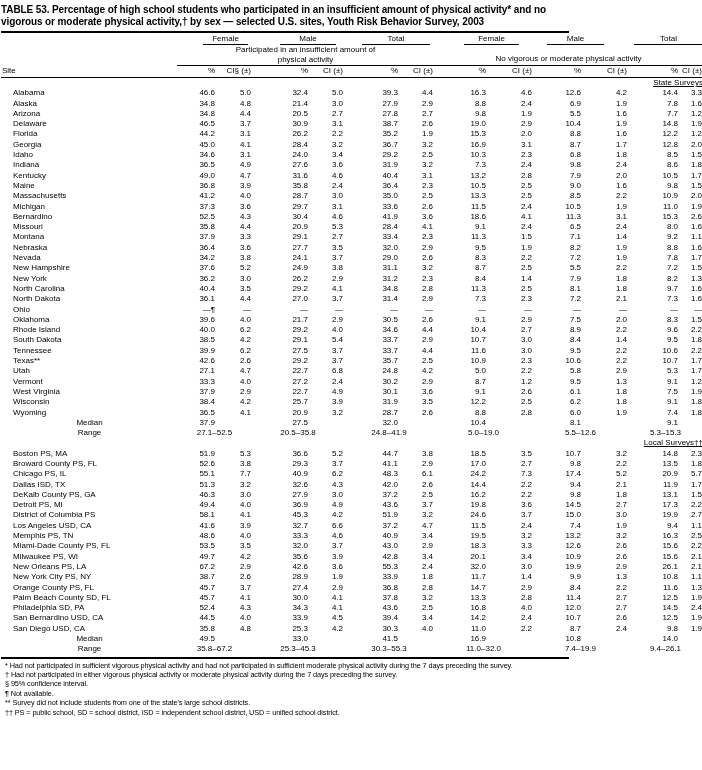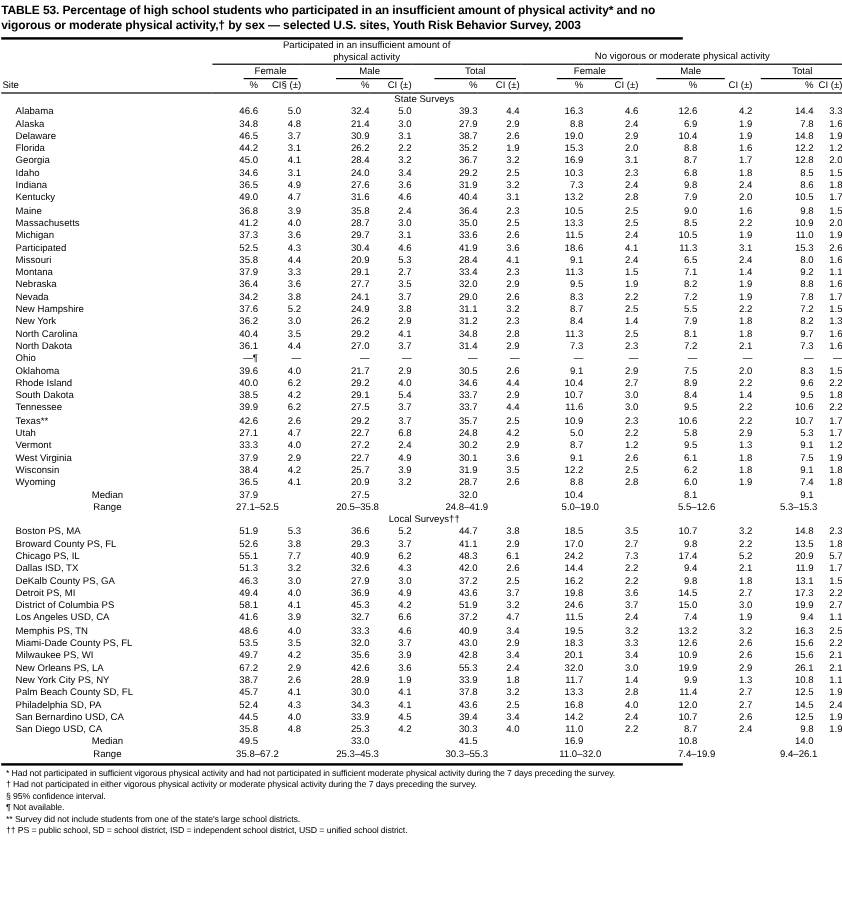--- a/index.html
+++ b/index.html
@@ -30,21 +30,21 @@
   .sub-f1 .u { margin:0 4px 0 26px; }
   .sub-m1 .u { margin:0 8px 0 28px; }
   .sub-t1 .u { margin:0 4px 0 18px; }
   .sub-f2 .u { margin:0 14px 0 30px; }
   .sub-m2 .u { margin:0 24px 0 14px; }
   .sub-t2 .u { margin:0 0 0 6px; }
   .colhead-row th { border-bottom:1.5px solid #000; padding-bottom:1px; }
   .site-h { text-align:left; padding-left:1px;margin-top:36px; }
 
   
-  .sec td { padding-left:3px; text-align:center; }
+  .sec td { padding-left:3px; text-align:right;text-decoration:underline; }
   .site { text-align:left; padding-left:12px; overflow:hidden; }
   .lbl  { text-align:center; padding-left:1px; }
   .num  { text-align:right; }
   .ci   { text-align:right; padding-right:1px; }
   .rng  { text-align:center;margin-top:20px; }
 
   .end-rule { border-top:2px solid #000; margin-top:2px; }
 
   .footnotes { padding:2px 2px 0 3px; }
   .fn { font-size:7.3px; line-height:9.4px; padding-left:9px; text-indent:-8px;
@@ -67,27 +67,20 @@
       <col style="width:54px">
         <col style="width:36px">
       <col style="width:52px">
         <col style="width:47px">
       <col style="width:48px">
         <col style="width:47px">
       <col style="width:50px">
         <col style="width:25px">
     </colgroup>
     <thead>
-      <tr>
-        <th></th>
-        <th colspan="6" class="grp-h">
-          <div class="wrap1">Participated in an insufficient amount of physical activity</div>
-        </th>
-        <th colspan="6" class="grp-h">No vigorous or moderate physical activity</th>
-      </tr>
       <tr>
         <th></th>
         <th colspan="2" class="sub-th sub-f1">
             <div class="u">Female</div>
           </th>
         <th colspan="2" class="sub-th sub-m1">
             <div class="u">Male</div>
           </th>
         <th colspan="2" class="sub-th sub-t1">
             <div class="u">Total</div>
@@ -95,20 +88,27 @@
         <th colspan="2" class="sub-th sub-f2">
             <div class="u">Female</div>
           </th>
         <th colspan="2" class="sub-th sub-m2">
             <div class="u">Male</div>
           </th>
         <th colspan="2" class="sub-th sub-t2">
             <div class="u">Total</div>
           </th>
       </tr>
+      <tr>
+        <th></th>
+        <th colspan="6" class="grp-h">
+          <div class="wrap1">Participated in an insufficient amount of physical activity</div>
+        </th>
+        <th colspan="6" class="grp-h">No vigorous or moderate physical activity</th>
+      </tr>
       <tr class="colhead-row">
         <th class="site-h">Site</th>
         <th class="num">%</th>
         <th class="ci">CI§ (±)</th>
         <th class="num">%</th>
         <th class="ci">CI (±)</th>
         <th class="num">%</th>
         <th class="ci">CI (±)</th>
         <th class="num">%</th>
         <th class="ci">CI (±)</th>
@@ -146,20 +146,35 @@
           <td class="num">27.9</td>
           <td class="ci">2.9</td>
           <td class="num">8.8</td>
           <td class="ci">2.4</td>
           <td class="num">6.9</td>
           <td class="ci">1.9</td>
           <td class="num">7.8</td>
           <td class="ci">1.6</td>
         </tr>
         <tr>
+          <td class="site">Arizona</td>
+          <td class="num">34.8</td>
+          <td class="ci">4.4</td>
+          <td class="num">20.5</td>
+          <td class="ci">2.7</td>
+          <td class="num">27.8</td>
+          <td class="ci">2.7</td>
+          <td class="num">9.8</td>
+          <td class="ci">1.9</td>
+          <td class="num">5.5</td>
+          <td class="ci">1.6</td>
+          <td class="num">7.7</td>
+          <td class="ci">1.2</td>
+        </tr>
+        <tr>
           <td class="site">Delaware</td>
           <td class="num">46.5</td>
           <td class="ci">3.7</td>
           <td class="num">30.9</td>
           <td class="ci">3.1</td>
           <td class="num">38.7</td>
           <td class="ci">2.6</td>
           <td class="num">19.0</td>
           <td class="ci">2.9</td>
           <td class="num">10.4</td>
@@ -281,21 +296,21 @@
           <td class="num">33.6</td>
           <td class="ci">2.6</td>
           <td class="num">11.5</td>
           <td class="ci">2.4</td>
           <td class="num">10.5</td>
           <td class="ci">1.9</td>
           <td class="num">11.0</td>
           <td class="ci">1.9</td>
         </tr>
         <tr>
-          <td class="site">Participated</td>
+          <td class="site">Bernardino</td>
           <td class="num">52.5</td>
           <td class="ci">4.3</td>
           <td class="num">30.4</td>
           <td class="ci">4.6</td>
           <td class="num">41.9</td>
           <td class="ci">3.6</td>
           <td class="num">18.6</td>
           <td class="ci">4.1</td>
           <td class="num">11.3</td>
           <td class="ci">3.1</td>
@@ -803,20 +818,35 @@
           <td class="num">33.9</td>
           <td class="ci">1.8</td>
           <td class="num">11.7</td>
           <td class="ci">1.4</td>
           <td class="num">9.9</td>
           <td class="ci">1.3</td>
           <td class="num">10.8</td>
           <td class="ci">1.1</td>
         </tr>
         <tr>
+          <td class="site">Orange County PS, FL</td>
+          <td class="num">45.7</td>
+          <td class="ci">3.7</td>
+          <td class="num">27.4</td>
+          <td class="ci">2.9</td>
+          <td class="num">36.8</td>
+          <td class="ci">2.8</td>
+          <td class="num">14.7</td>
+          <td class="ci">2.9</td>
+          <td class="num">8.4</td>
+          <td class="ci">2.2</td>
+          <td class="num">11.6</td>
+          <td class="ci">1.3</td>
+        </tr>
+        <tr>
           <td class="site">Palm Beach County SD, FL</td>
           <td class="num">45.7</td>
           <td class="ci">4.1</td>
           <td class="num">30.0</td>
           <td class="ci">4.1</td>
           <td class="num">37.8</td>
           <td class="ci">3.2</td>
           <td class="num">13.3</td>
           <td class="ci">2.8</td>
           <td class="num">11.4</td>

